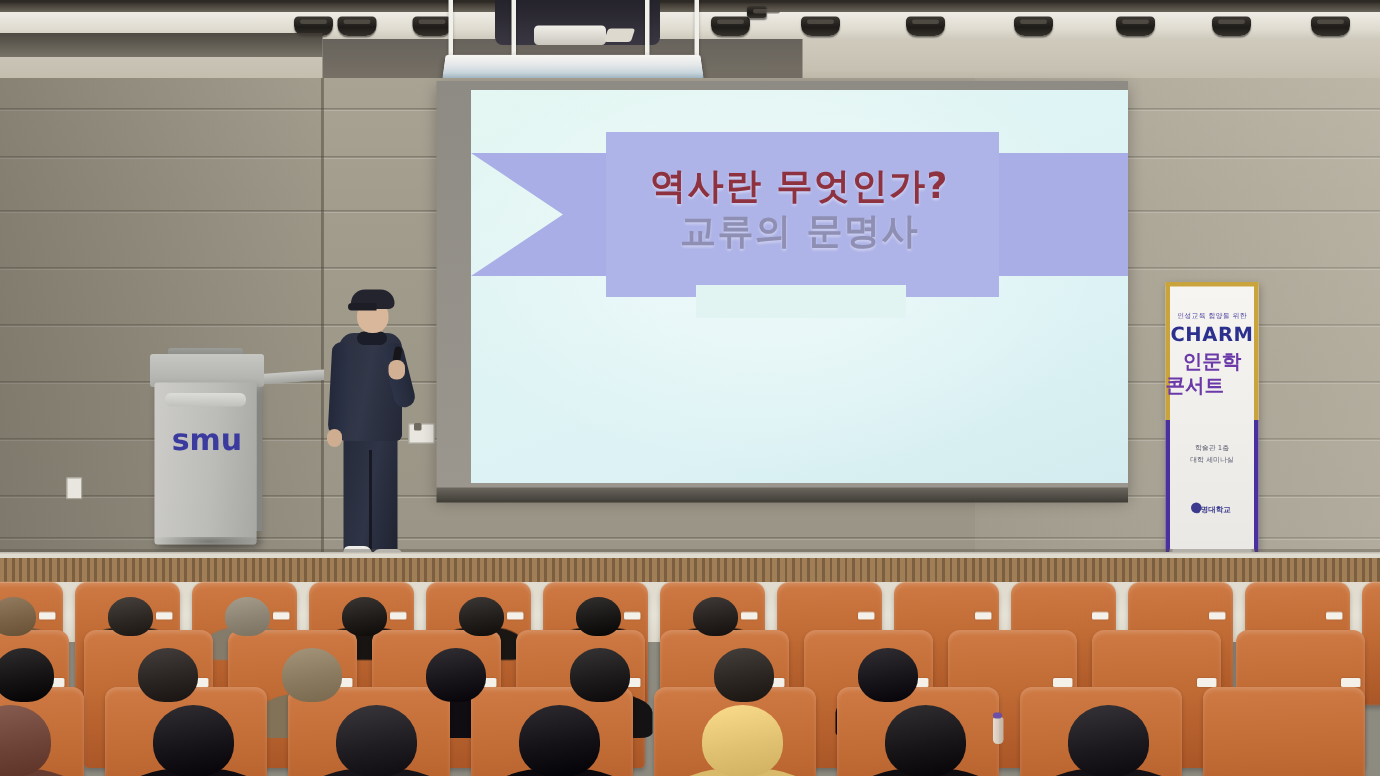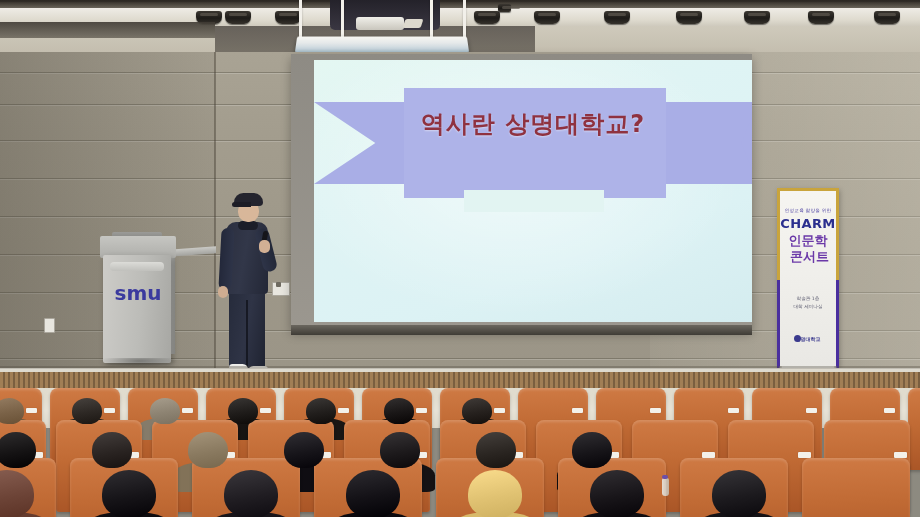--- a/index.html
+++ b/index.html
@@ -306,21 +306,21 @@
     position:absolute;left:0;top:28px;width:62px;text-align:center;
     font-size:13px;font-weight:bold;color:#2b2f8e;letter-spacing:.4px;
     font-family:"DejaVu Sans","Liberation Sans",sans-serif;
   }
   .banner-l1{
     position:absolute;left:0;top:44px;width:62px;text-align:center;
     font-size:13px;font-weight:bold;color:#6b39a8;
     font-family:"DejaVu Sans","Liberation Sans",sans-serif;
   }
   .banner-l2{
-    position:absolute;left:0;top:60px;width:52px;text-align:right;
+    position:absolute;left:0;top:60px;width:52px;text-align:left;
     font-size:13px;font-weight:bold;color:#6b39a8;
     font-family:"DejaVu Sans","Liberation Sans",sans-serif;
   }
   .banner-info1{
     position:absolute;left:0;top:108px;width:62px;text-align:center;
     font-size:4.6px;color:#5a5a6e;
     font-family:"DejaVu Sans","Liberation Sans",sans-serif;
   }
   .banner-info2{
     position:absolute;left:0;top:116px;width:62px;text-align:center;
@@ -452,21 +452,22 @@
   <div class="screen-surface">
     <div class="screen-glow"></div>
 
     <div class="ribbon">
       <div class="ribbon-tail"></div>
       <div class="ribbon-tail-r"></div>
       <div class="ribbon-core"></div>
       <div class="ribbon-notch"></div>
     </div>
 
-    <div class="slide-title">역사란 상명대학교?</div>
+    <div class="slide-title">역사란 무엇인가?</div>
+    <div class="slide-subtitle">교류의 문명사</div>
 
   </div>
   <div class="screen-bottom-shadow"></div>
 
   <div class="side-table-leg"></div>
   <div class="side-table"></div>
   <div class="podium-mon"></div>
   <div class="podium-top"></div>
   <div class="podium-body"></div>
   <div class="podium-lip"></div>

